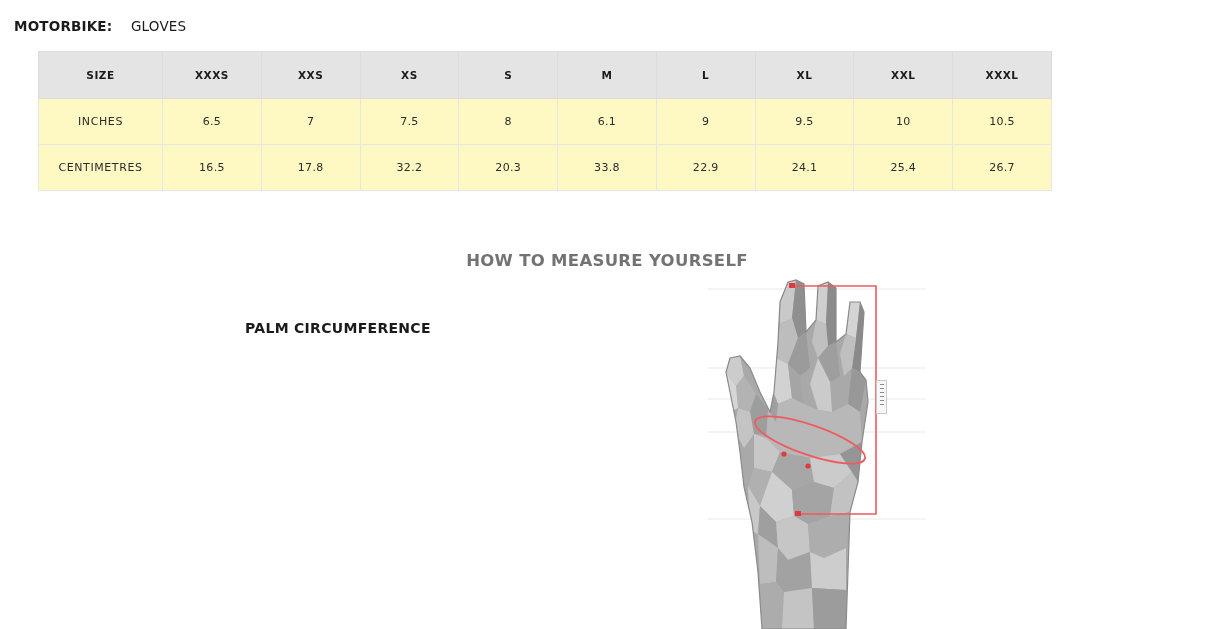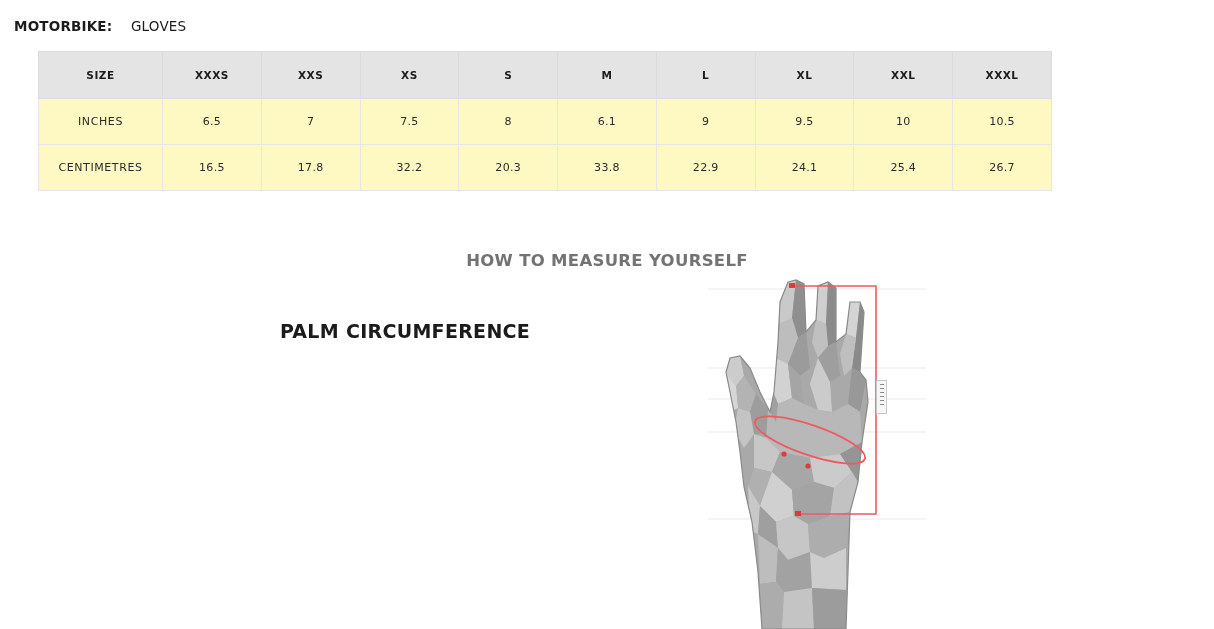--- a/index.html
+++ b/index.html
@@ -91,25 +91,24 @@
   }
 
   .measure-block {
     position: absolute;
     left: 245px;
     top: 320px;
     width: 320px;
   }
   .measure-block h3 {
     margin: 0 0 16px 0;
-    font-size: 19px;
+    font-size: 14px;
     font-weight: bold;
     letter-spacing: 0.3px;
     color: #1b1b1b;
-    text-align: center;
   }
   .measure-block p {
     margin: 0;
     font-size: 12.6px;
     line-height: 1.42;
     color: #262626;
   }
 
   
   .hand-figure {

